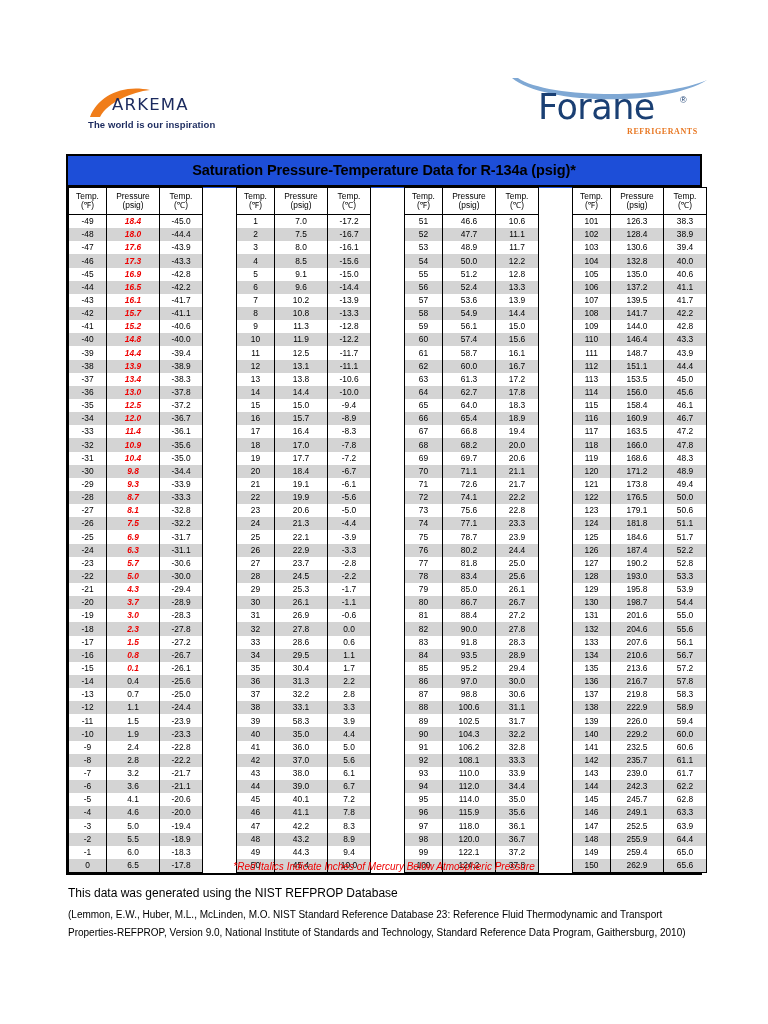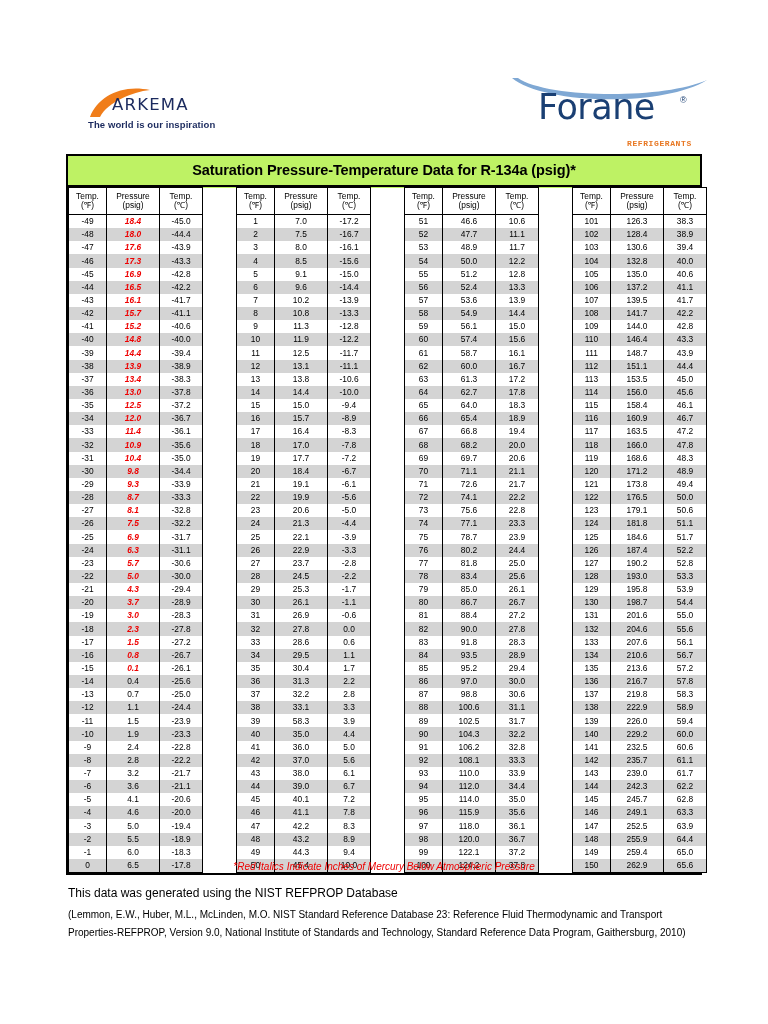--- a/index.html
+++ b/index.html
@@ -88,37 +88,36 @@
     position: absolute;
     left: 168px;
     top: 17px;
     font-size: 9px;
     color: #1a3f73;
   }
   .forane-sub {
     position: absolute;
     left: 115px;
     top: 49px;
-    font-family: Liberation Mono, monospace;
+    font-family: Liberation Serif, serif;
     font-size: 8px;
     font-weight: bold;
     letter-spacing: 0.6px;
     color: #e87722;
-    margin-top: 12px;
   }
 
   
   .table-wrap {
     position: absolute;
     left: 66px;
     top: 154px;
     width: 636px;
     border: 2.5px solid #000;
     box-sizing: border-box;
-    background: #bef264;
+    background: #1d4ed8;
   }
   .title-bar {
     text-align: center;
     font-size: 14.5px;
     font-weight: bold;
     padding: 6px 0 7px 0;
     border-bottom: 2px solid #000;
     letter-spacing: -0.1px;
   }
   table.pt {

